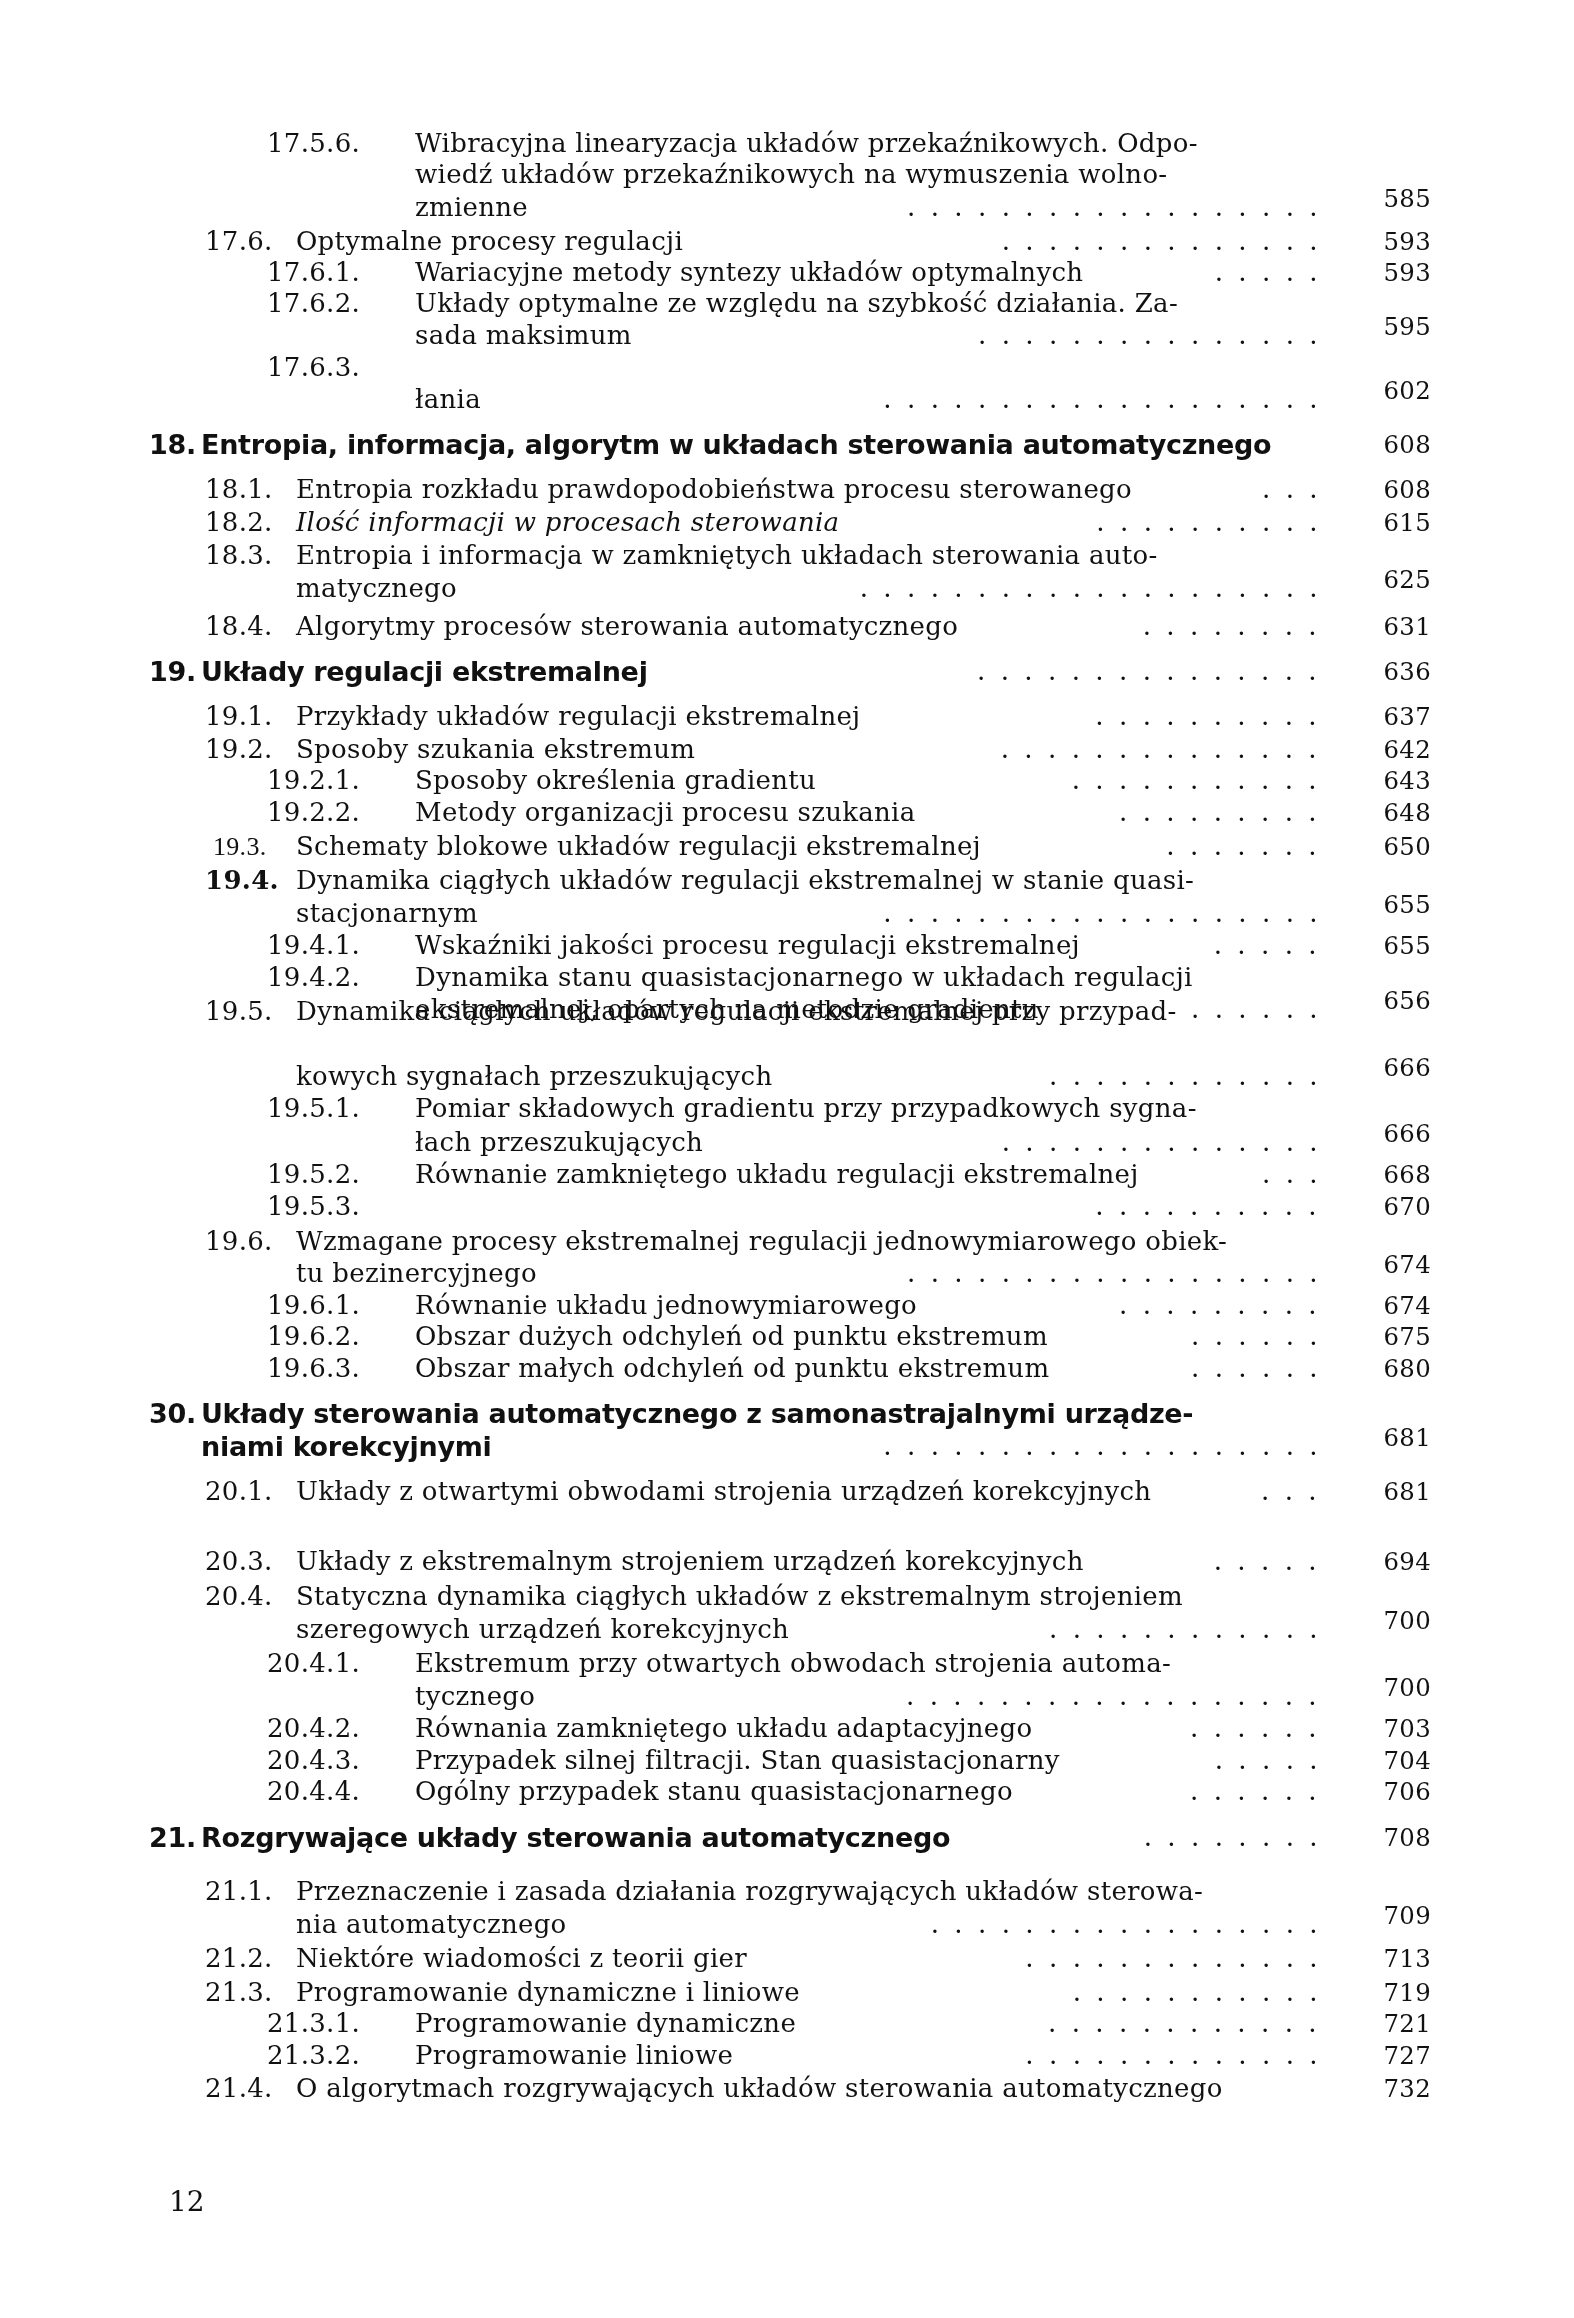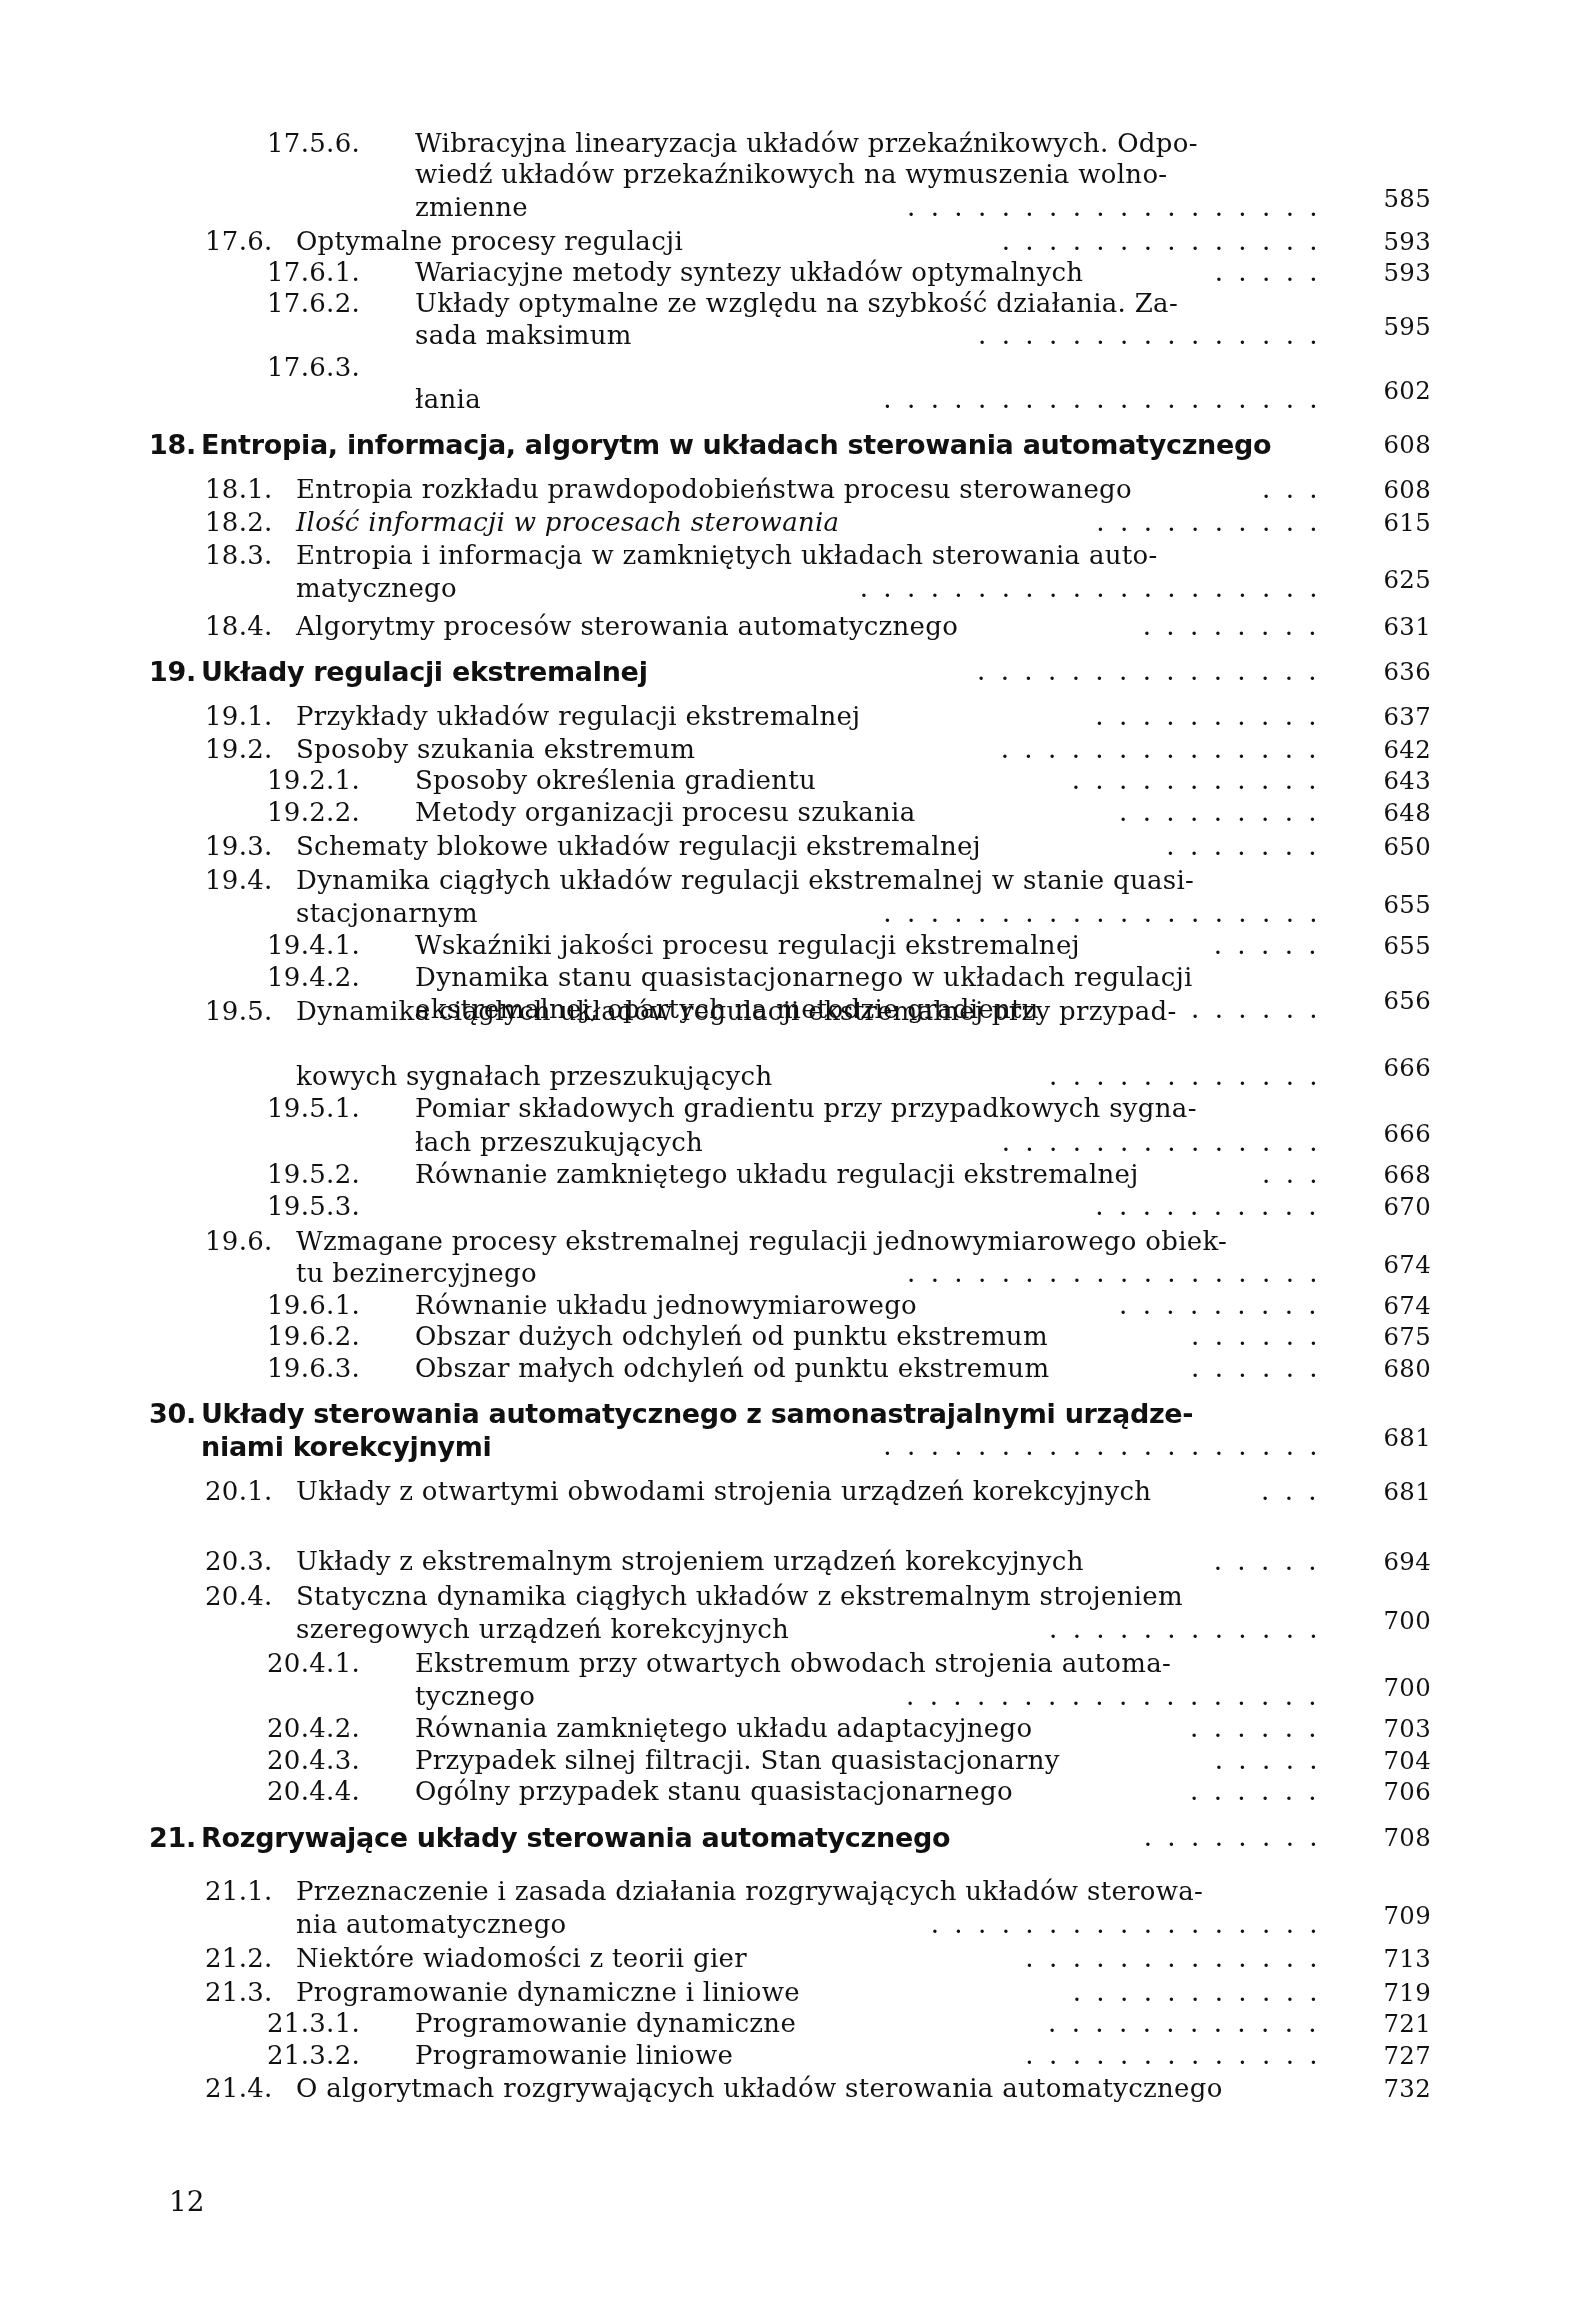--- a/index.html
+++ b/index.html
@@ -124,27 +124,27 @@
       <span class="dots" style="left: 841px; width: 491px;"><span>...........</span></span>
       <span class="pg">643</span>
     </div>
     <div class="row" style="top: 796px;">
       <span class="num" style="left: 267px;">19.2.2.</span>
       <span class="txt" style="left: 415px;">Metody organizacji procesu szukania</span>
       <span class="dots" style="left: 942px; width: 390px;"><span>.........</span></span>
       <span class="pg">648</span>
     </div>
     <div class="row" style="top: 830px;">
-      <span class="num" style="left: 205px;">19.3.</span>
+      <span class="num" style="left: 213px; font-family: Liberation Serif, serif;">19.3.</span>
       <span class="txt" style="left: 296px;">Schematy blokowe układów regulacji ekstremalnej</span>
       <span class="dots" style="left: 1010px; width: 322px;"><span>.......</span></span>
       <span class="pg">650</span>
     </div>
     <div class="row" style="top: 864px;">
-      <span class="num" style="left: 205px;">19.4.</span>
+      <span class="num" style="left: 205px; font-weight: bold;">19.4.</span>
       <span class="txt" style="left: 296px;">Dynamika ciągłych układów regulacji ekstremalnej w stanie quasi-</span>
     </div>
     <div class="row" style="top: 897px;">
       <span class="txt" style="left: 296px;">stacjonarnym</span>
       <span class="dots" style="left: 500px; width: 833px;"><span>...................</span></span>
       <span class="pg" style="top: -9px;">655</span>
     </div>
     <div class="row" style="top: 929px;">
       <span class="num" style="left: 267px;">19.4.1.</span>
       <span class="txt" style="left: 415px;">Wskaźniki jakości procesu regulacji ekstremalnej</span>

